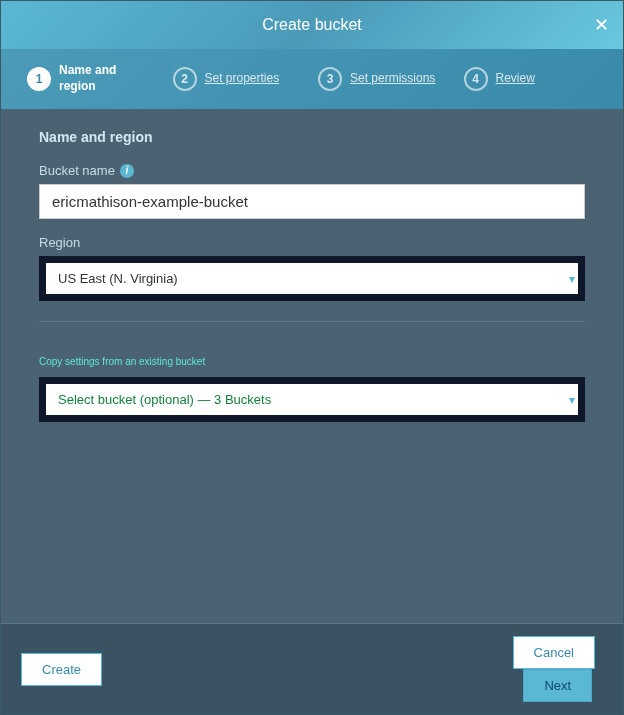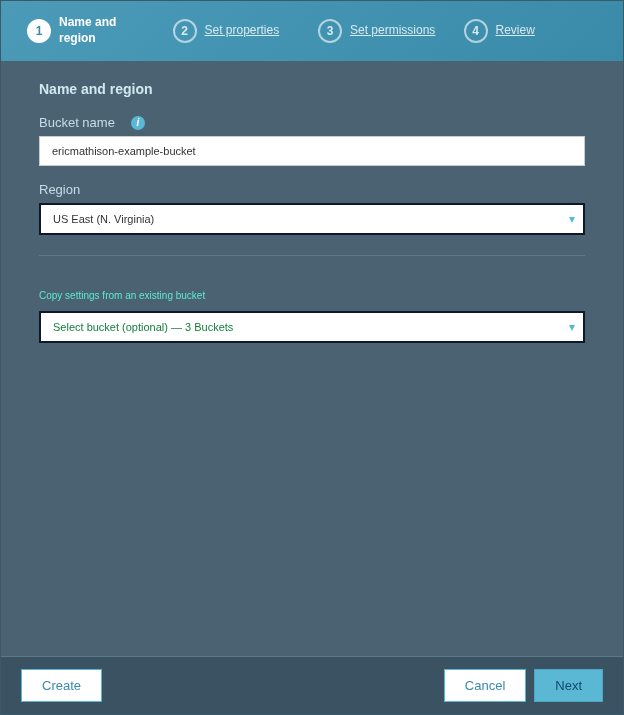--- a/index.html
+++ b/index.html
@@ -108,56 +108,56 @@
       font-size: 14px;
       font-weight: bold;
       margin-bottom: 18px;
     }
     .field-label {
       color: #c8dce8;
       font-size: 13px;
       margin-bottom: 6px;
       display: flex;
       align-items: center;
-      gap: 16px;
+      gap: 5px;
     }
     .info-icon {
       width: 14px;
       height: 14px;
       border-radius: 50%;
       background: #5ab8d4;
       color: #fff;
       font-size: 10px;
       display: inline-flex;
       align-items: center;
       justify-content: center;
       font-style: italic;
       font-weight: bold;
       cursor: pointer;
     }
     .text-input {
       width: 100%;
       padding: 8px 12px;
       background: #fff;
       border: 1px solid #ccc;
-      font-size: 11px;
+      font-size: 15px;
       color: #333;
       outline: none;
     }
     .select-wrapper {
       position: relative;
       width: 100%;
       margin-bottom: 0;
     }
     .select-field {
       width: 100%;
       padding: 8px 36px 8px 12px;
       background: #fff;
-      border: 2px solid #0f172a;
-      font-size: 11px;
+      border: 7px solid #0f172a;
+      font-size: 13px;
       color: #333;
       appearance: none;
       cursor: pointer;
       outline: none;
     }
     .select-arrow {
       position: absolute;
       right: 10px;
       top: 50%;
       transform: translateY(-50%);
@@ -202,30 +202,35 @@
       margin-right: 8px;
     }
     .btn-next {
       background: #5ab8d4;
       border-color: #4aa8c4;
       color: #0c4a6e;
     }
     .right-buttons {
       display: flex;
       align-items: center;
+      flex-direction: column;
     }
     .select-field.optional {
       color: #15803d;
     }
   </style>
 </head>
 <body>
 
 <div class="modal">
 
+  <div class="modal-header">
+    <span class="modal-title">Create bucket</span>
+    <button class="close-btn">✕</button>
+  </div>
 
   <div class="steps-bar">
 
     <div class="step">
       <div class="step-circle active">
         <span>1</span>
       </div>
       <span class="step-label active">Name and<br>region</span>
     </div>
 

